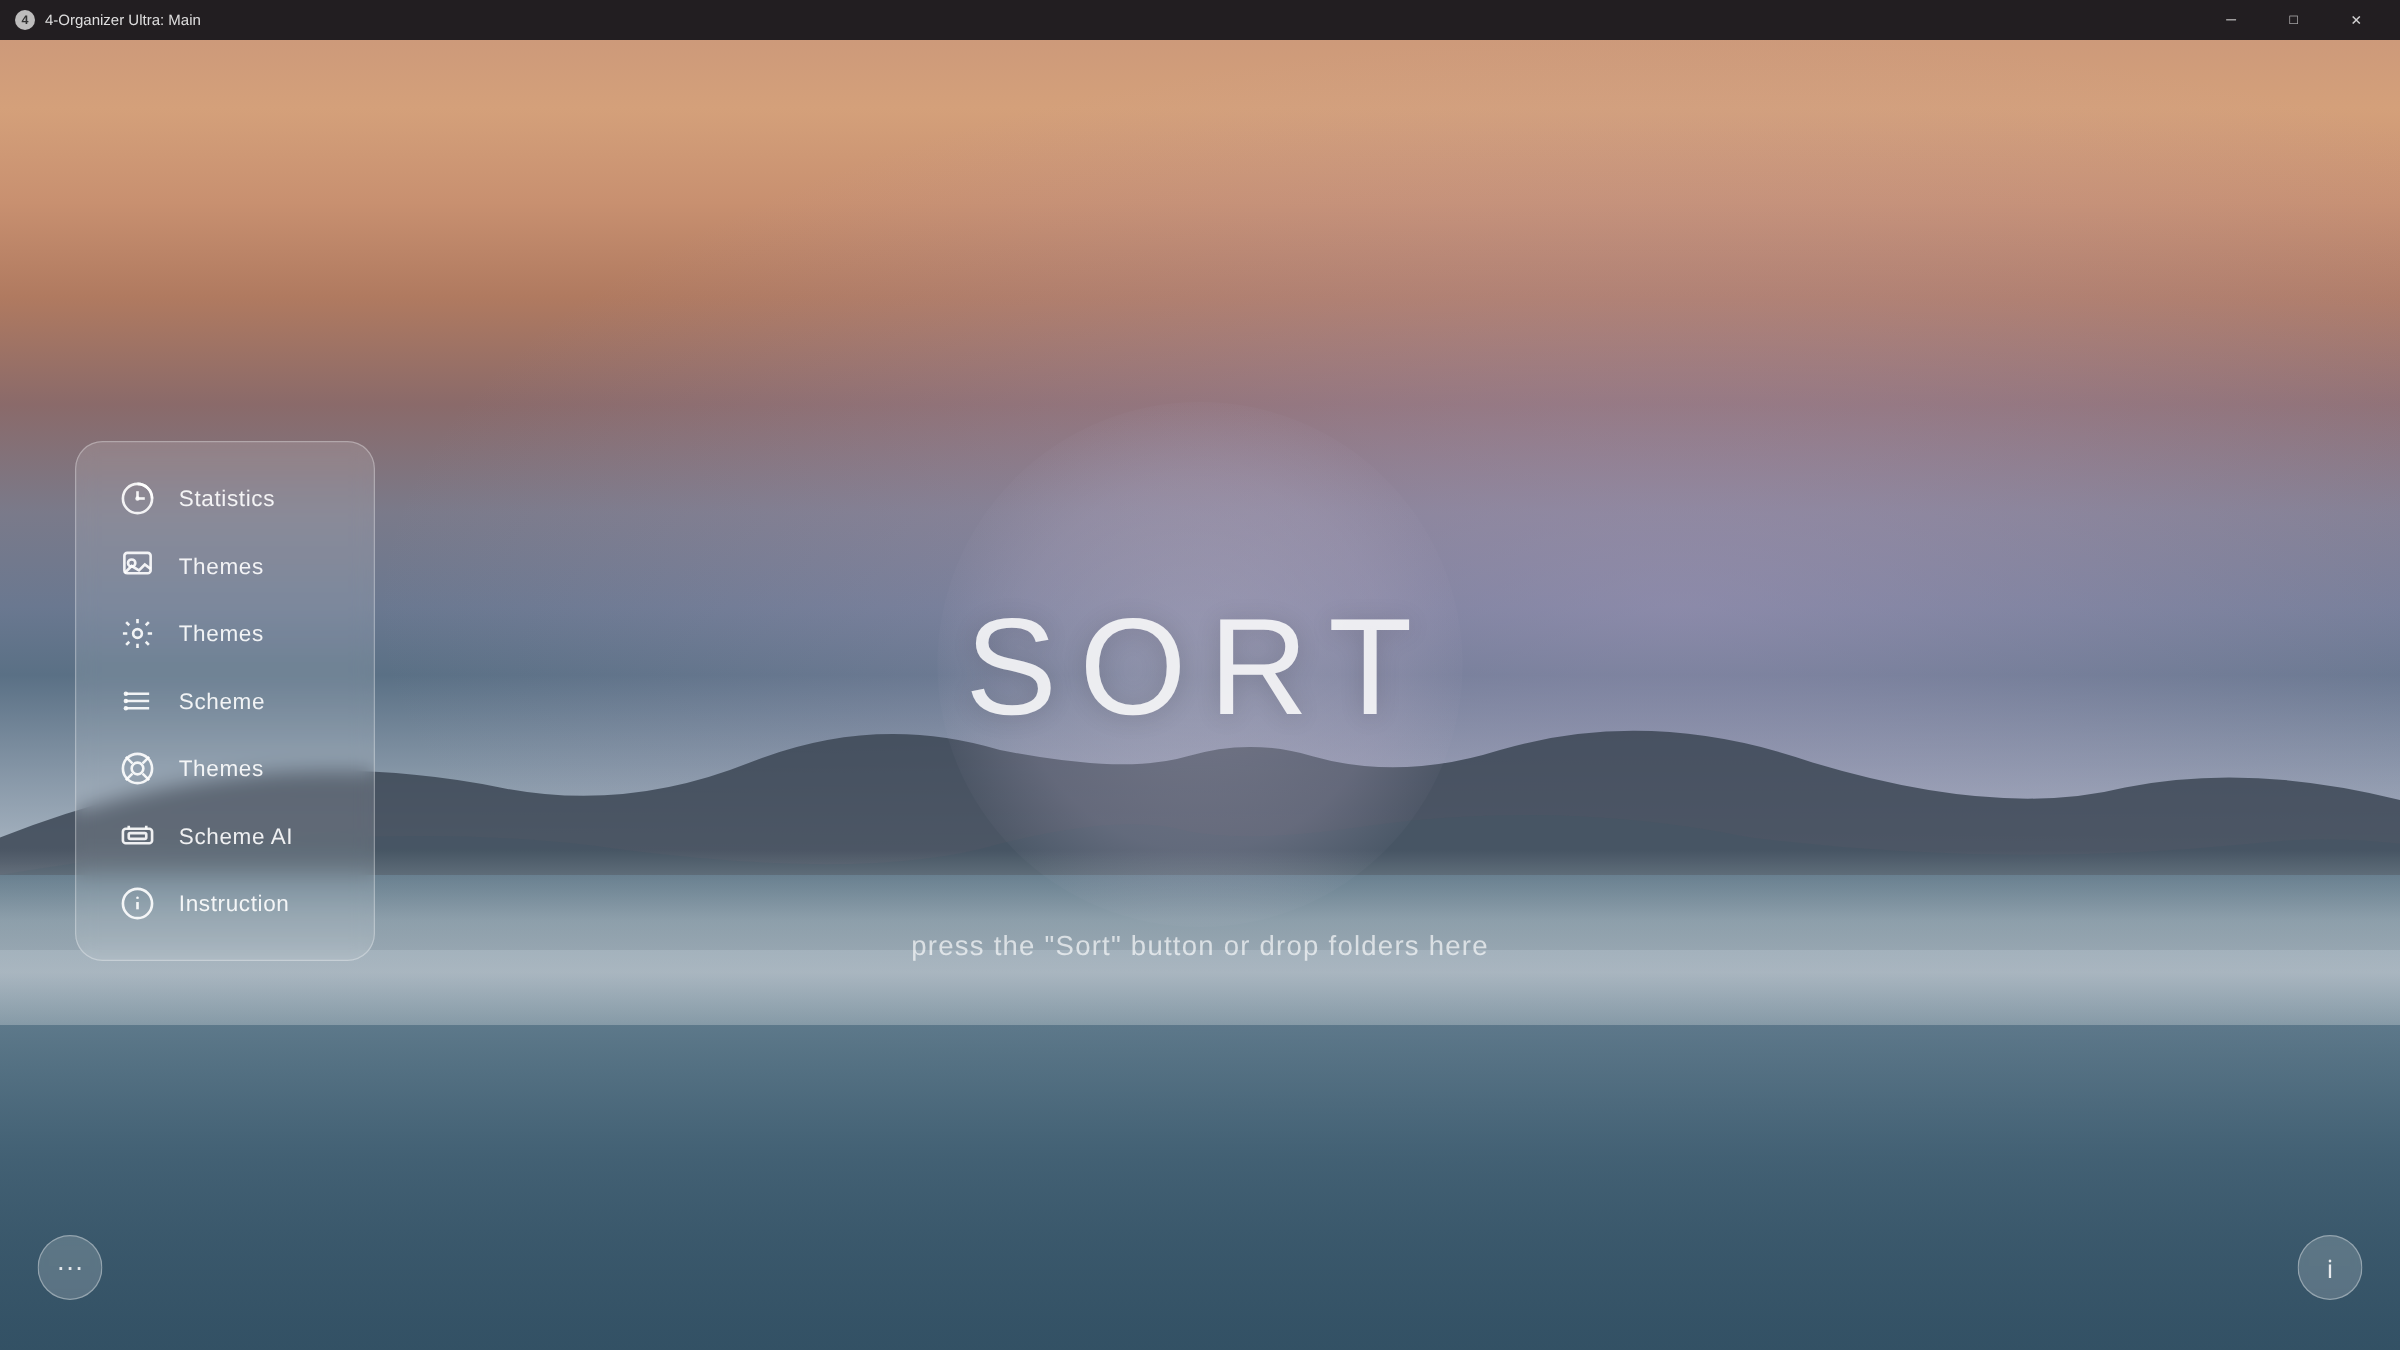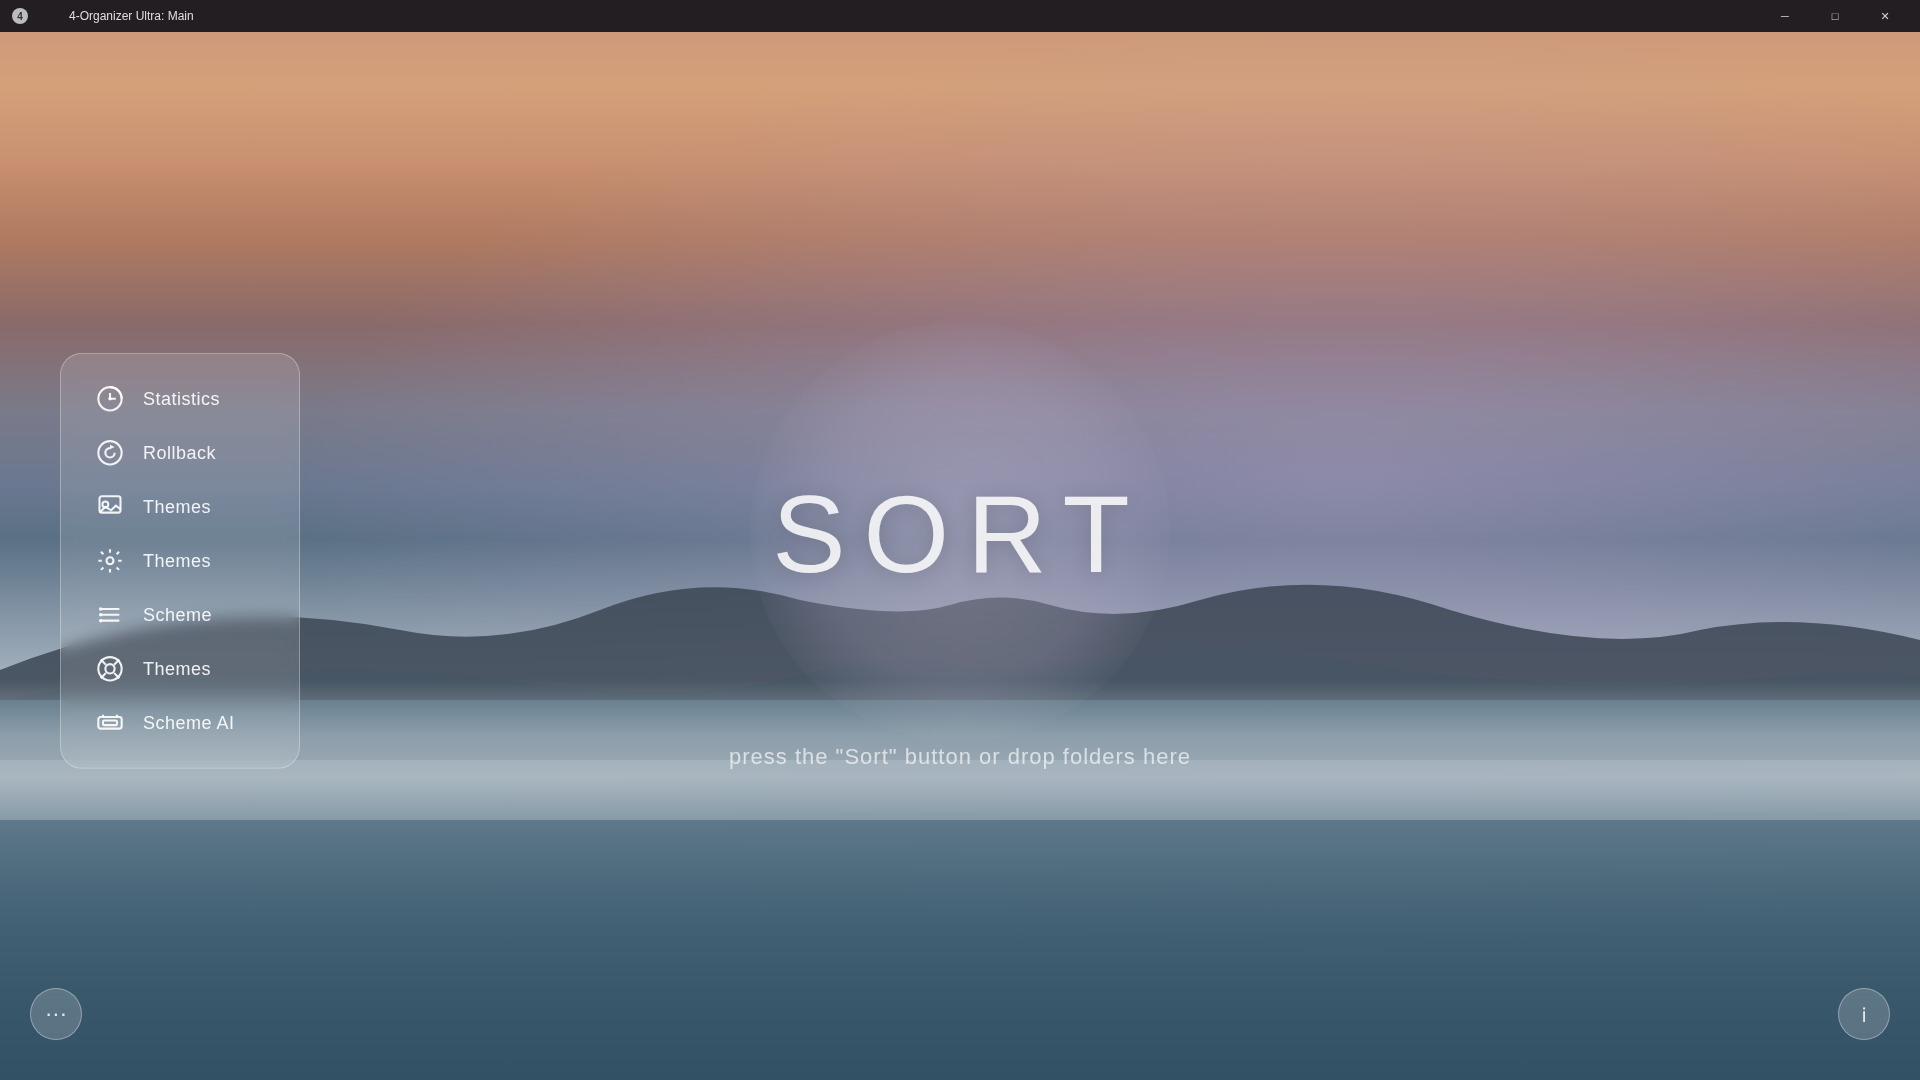--- a/index.html
+++ b/index.html
@@ -124,21 +124,20 @@
       align-items: center;
       justify-content: center;
       font-size: 10px;
       color: #333;
       font-weight: bold;
     }
 
     .titlebar-title {
       color: rgba(255,255,255,0.85);
       font-size: 12px;
-      margin-left: 33px;
     }
 
     .titlebar-controls {
       display: flex;
       gap: 4px;
     }
 
     .titlebar-btn {
       width: 46px;
       height: 32px;
@@ -308,30 +307,20 @@
         <circle cx="12" cy="12" r="10"></circle>
         <path d="M12 2 A10 10 0 0 1 22 12"></path>
         <path d="M12 12 L12 7"></path>
         <path d="M12 12 L17 12"></path>
         <circle cx="12" cy="12" r="1.5" fill="currentColor" stroke="none"></circle>
       </svg>
     </div>
     <span>Statistics</span>
   </div>
 
-  <div class="menu-item">
-    <div class="menu-icon">
-      <svg viewBox="0 0 24 24" fill="none" stroke="currentColor" stroke-width="1.8">
-        <circle cx="12" cy="12" r="10"></circle>
-        <path d="M12 8 A4 4 0 1 0 16 12"></path>
-        <path d="M12 5 L12 9 L16 7 Z" fill="currentColor" stroke="none"></path>
-      </svg>
-    </div>
-    <span>Rollback</span>
-  </div>
 
   <div class="menu-item">
     <div class="menu-icon">
       <svg viewBox="0 0 24 24" fill="none" stroke="currentColor" stroke-width="1.8">
         <rect x="3" y="3" width="18" height="14" rx="2"></rect>
         <circle cx="8" cy="10" r="2.5"></circle>
         <path d="M3 17 L8 12 L13 15 L17 11 L21 14"></path>
       </svg>
     </div>
     <span>Themes</span>
@@ -377,18 +366,29 @@
       <svg viewBox="0 0 24 24" fill="none" stroke="currentColor" stroke-width="1.8">
         <rect x="2" y="7" width="20" height="10" rx="2"></rect>
         <rect x="6" y="10" width="12" height="4" rx="1"></rect>
         <line x1="6" y1="7" x2="6" y2="5"></line>
         <line x1="18" y1="7" x2="18" y2="5"></line>
       </svg>
     </div>
     <span>Scheme AI</span>
   </div>
 
+  <div class="menu-item">
+    <div class="menu-icon">
+      <svg viewBox="0 0 24 24" fill="none" stroke="currentColor" stroke-width="1.8">
+        <circle cx="12" cy="12" r="10"></circle>
+        <path d="M12 8 L12 8.5"></path>
+        <path d="M12 11 L12 16"></path>
+        <circle cx="12" cy="8" r="0.8" fill="currentColor" stroke="none"></circle>
+      </svg>
+    </div>
+    <span>Instruction</span>
+  </div>
 
 </div>
 
 <div class="bottom-left-btn">···</div>
 
 <div class="bottom-right-btn">ℹ</div>
 
 </body></html>

